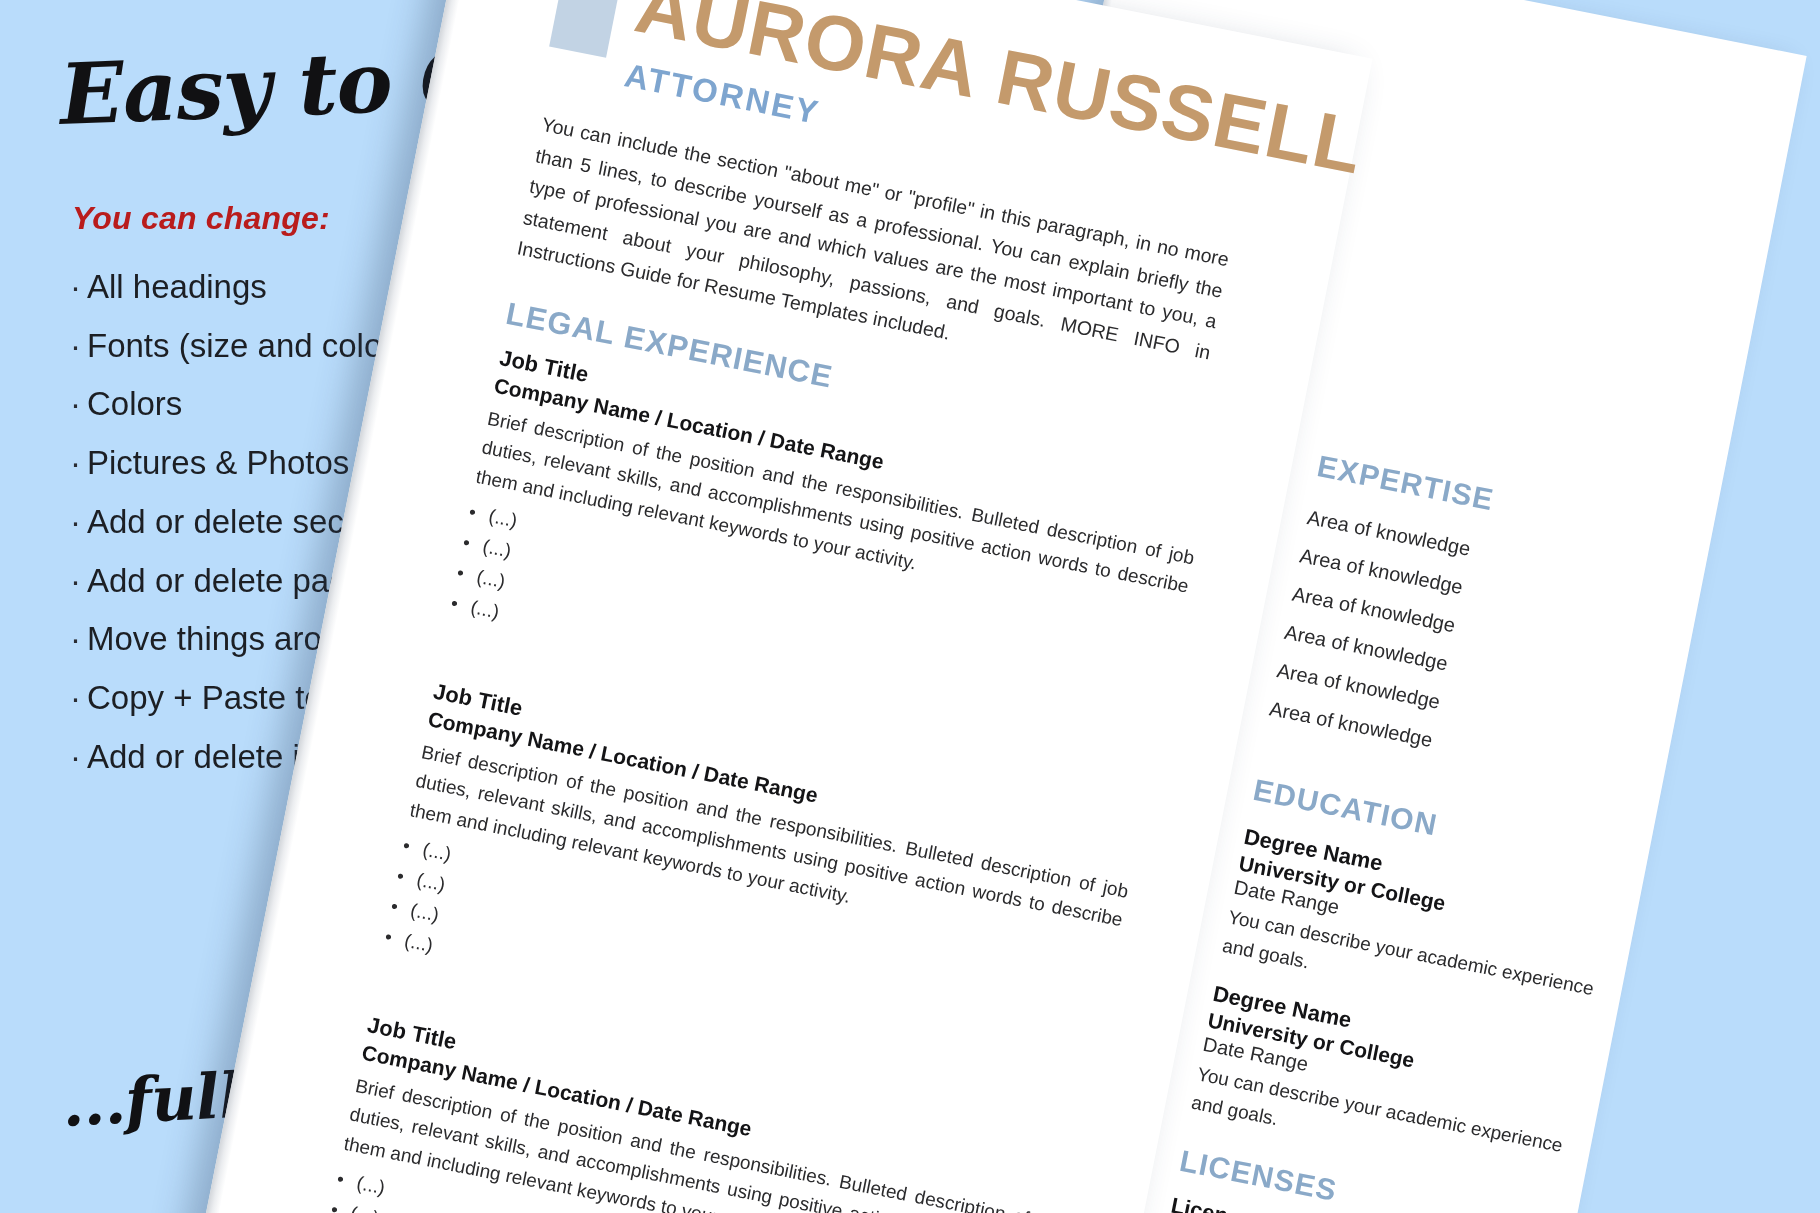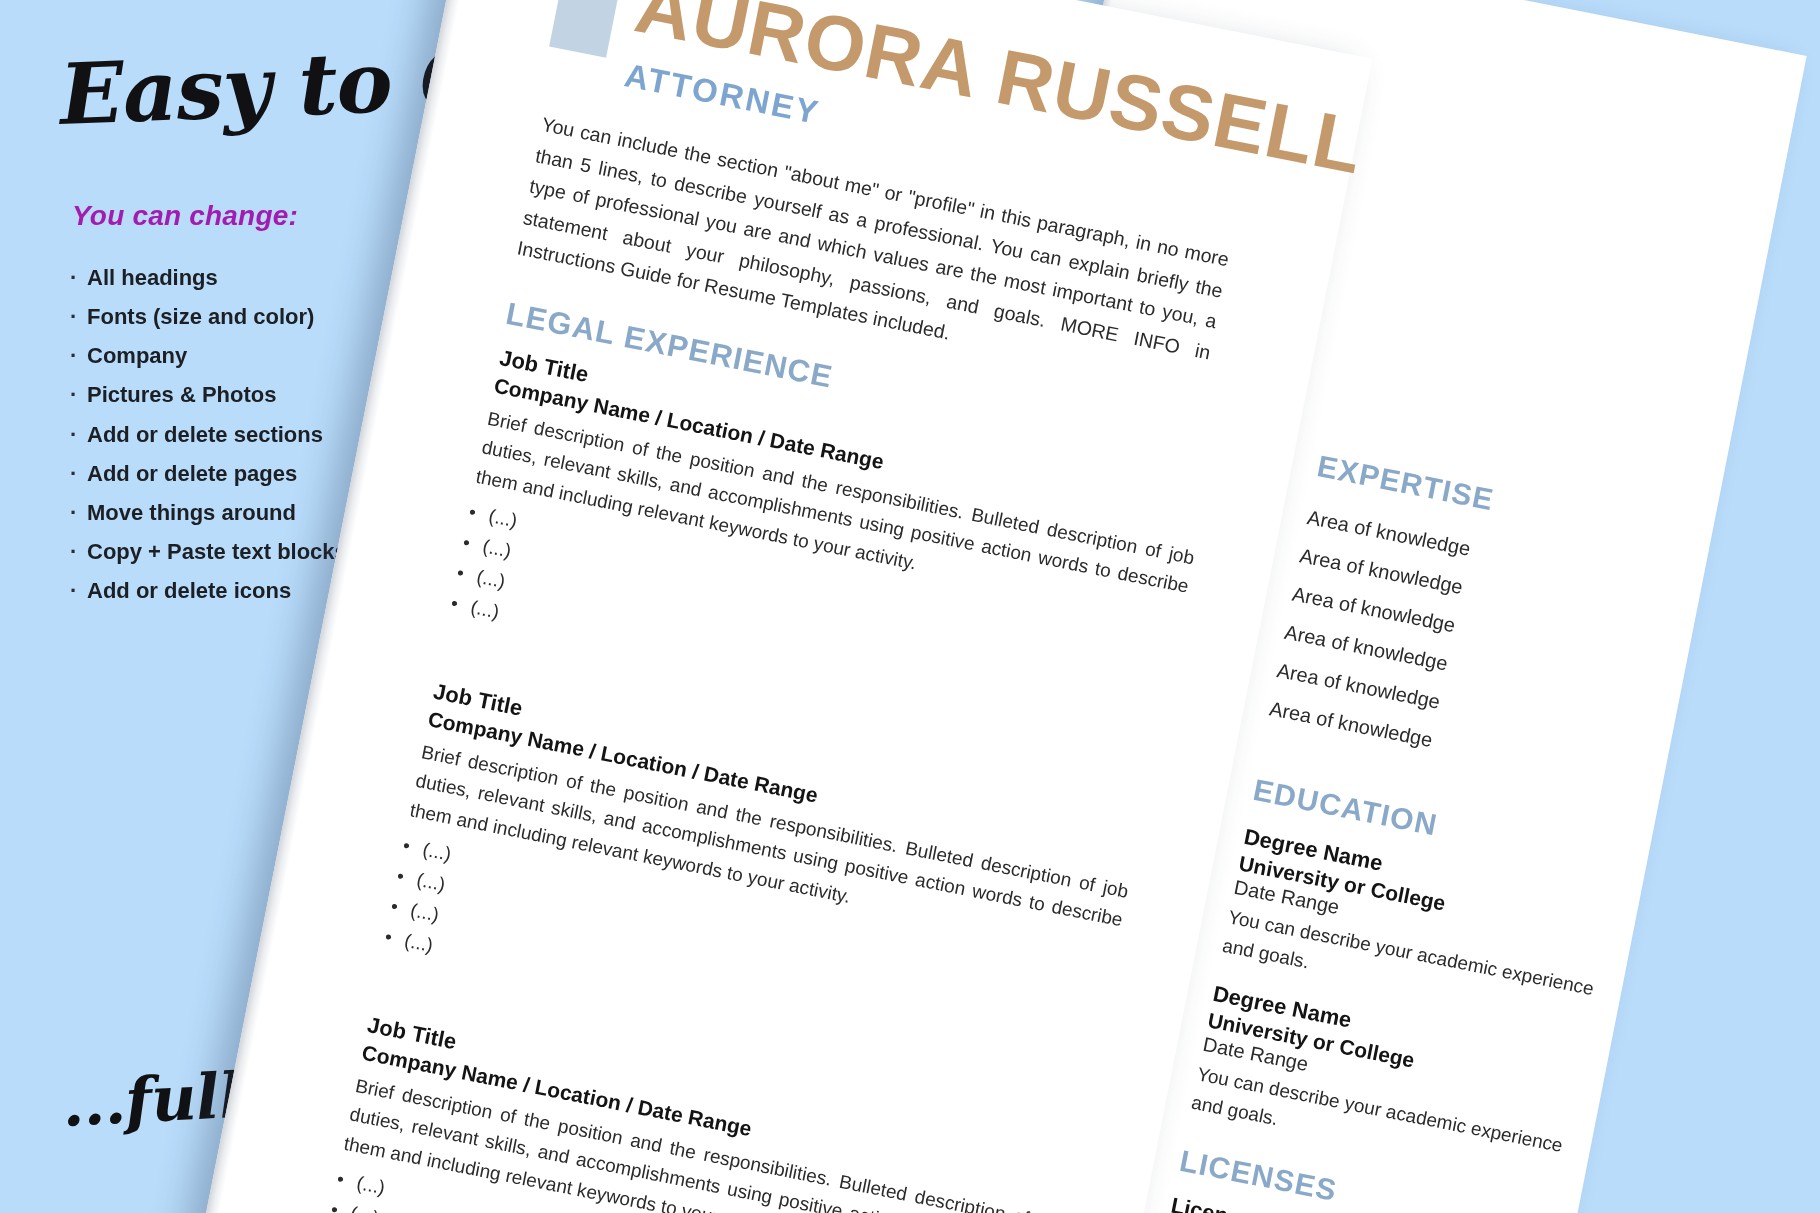--- a/index.html
+++ b/index.html
@@ -16,28 +16,28 @@
     position:absolute;left:60px;top:52px;width:600px;
     font-family:"DejaVu Serif", serif;
     font-style:italic;font-weight:700;
     font-size:84px;line-height:1.02;color:#111113;
     letter-spacing:-1px;
     transform:rotate(-2.2deg);transform-origin:left center;
     white-space:nowrap;
   }
   .subhead{
     position:absolute;left:72px;top:200px;
-    font-size:28px;font-weight:700;font-style:italic;color:#a21caf;
+    font-size:32px;font-weight:700;font-style:italic;color:#b91c1c;
     letter-spacing:.2px;
   }
   .bullets{position:absolute;left:70px;top:258px;width:560px;}
   .bullet{
     display:block;
-    font-size:22px;line-height:1.78;color:#1c1f24;
-    font-weight:700;white-space:nowrap;
+    font-size:33px;line-height:1.78;color:#1c1f24;
+    font-weight:400;white-space:nowrap;
   }
   .bullet .dot{display:inline-block;width:17px;color:#2a2d33;}
   .tagline{
     position:absolute;left:62px;top:1068px;width:560px;
     font-family:"DejaVu Serif", serif;
     font-style:italic;font-weight:700;
     font-size:62px;color:#111113;letter-spacing:-.5px;
     transform:rotate(-3deg);transform-origin:left center;
     white-space:nowrap;
   }
@@ -215,21 +215,21 @@
       </div>
     </div>
   </div>
 
   <div class="promo">
     <div class="headline">Easy to Customize</div>
     <div class="subhead">You can change:</div>
     <div class="bullets" id="promo-bullets">
         <span class="bullet"><span class="dot">·</span><span>All headings</span></span>
         <span class="bullet"><span class="dot">·</span><span>Fonts (size and color)</span></span>
-        <span class="bullet"><span class="dot">·</span><span>Company</span></span>
+        <span class="bullet"><span class="dot">·</span><span>Colors</span></span>
         <span class="bullet"><span class="dot">·</span><span>Pictures &amp; Photos</span></span>
         <span class="bullet"><span class="dot">·</span><span>Add or delete sections</span></span>
         <span class="bullet"><span class="dot">·</span><span>Add or delete pages</span></span>
         <span class="bullet"><span class="dot">·</span><span>Move things around</span></span>
         <span class="bullet"><span class="dot">·</span><span>Copy + Paste text blocks</span></span>
         <span class="bullet"><span class="dot">·</span><span>Add or delete icons</span></span>
       </div>
     <div class="tagline">...fully editable!</div>
   </div>
 

